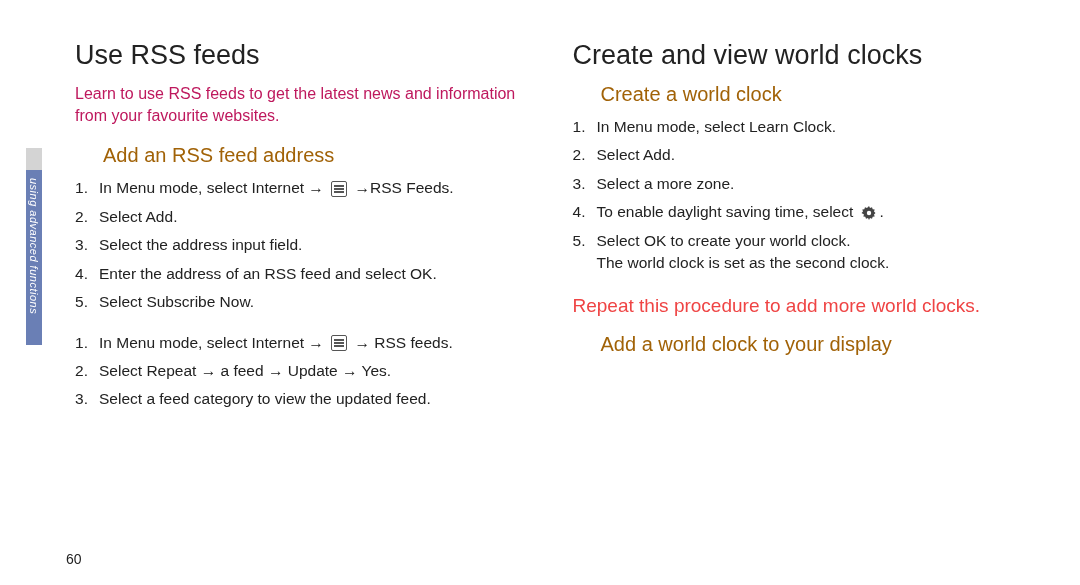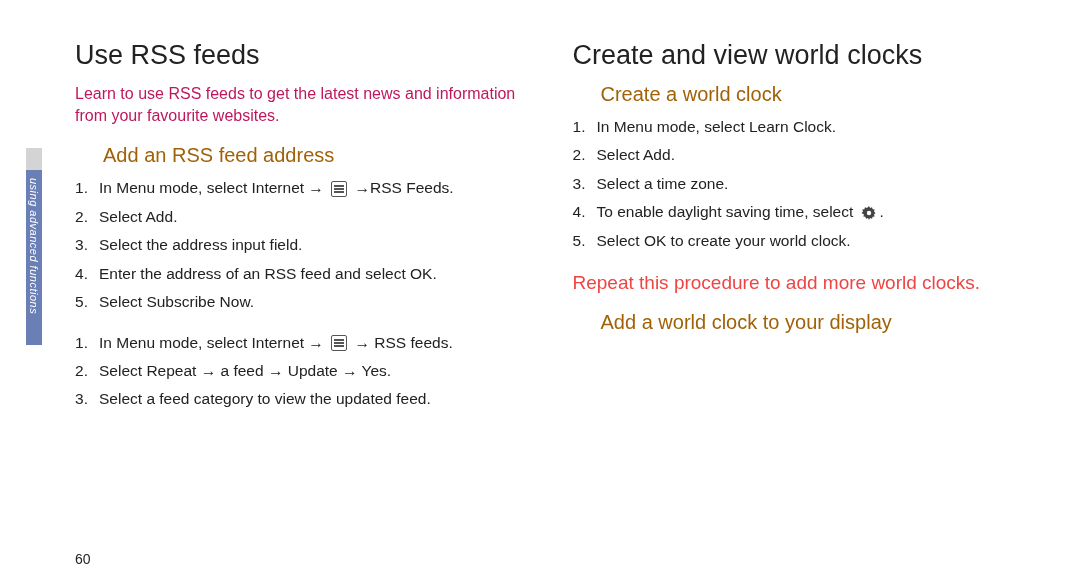--- a/index.html
+++ b/index.html
@@ -101,21 +101,21 @@
       writing-mode: vertical-rl;
       text-align: left;
       letter-spacing: 0.5px;
       display: flex;
       align-items: center;
       justify-content: flex-start;
       padding-top: 3px;
     }
     .page-num {
       position: absolute;
-      left: 75px;
+      left: 66px;
       bottom: 18px;
       font-size: 14px;
       color: #222;
     }
     .icon-box {
       display: inline-block;
       width: 16px;
       height: 16px;
       vertical-align: middle;
       margin: 0 3px;
@@ -192,29 +192,30 @@
     <h1>Create and view world clocks</h1>
 
     <h2>Create a world clock</h2>
     <ol>
       <li>
         <span>In Menu mode, select </span><span class="bold">Learn Clock</span><span>.</span>
       </li>
       <li>
         <span>Select </span><span class="bold">Add</span><span>.</span>
       </li>
-      <li>Select a time zone.</li>
+      <li>Select a more zone.</li>
       <li>
         <span>To enable daylight saving time, select </span><span class="icon-box icon-gear"><svg viewBox="0 0 16 16">
               <path fill="#444" d="M8 1l1 2 2-.7.7 2 2 .3-.7 2 1.5 1.4-1.5 1.4.7 2-2 .3-.7 2-2-.7-1 2-1-2-2 .7-.7-2-2-.3.7-2L.5 8l1.5-1.4-.7-2 2-.3.7-2 2 .7z"></path>
               <circle cx="8" cy="8" r="2.2" fill="#fff"></circle>
             </svg></span><span>.</span>
       </li>
       <li>
         <span>Select </span><span class="bold">OK</span><span> to create your world clock.</span><br>
+        <span>The world clock is set as the second clock.</span>
       </li>
     </ol>
     <p class="para">Repeat this procedure to add more world clocks.</p>
 
     <h2>Add a world clock to your display</h2>
   </div>
 
 </div>
 
 <div class="page-num">60</div>

